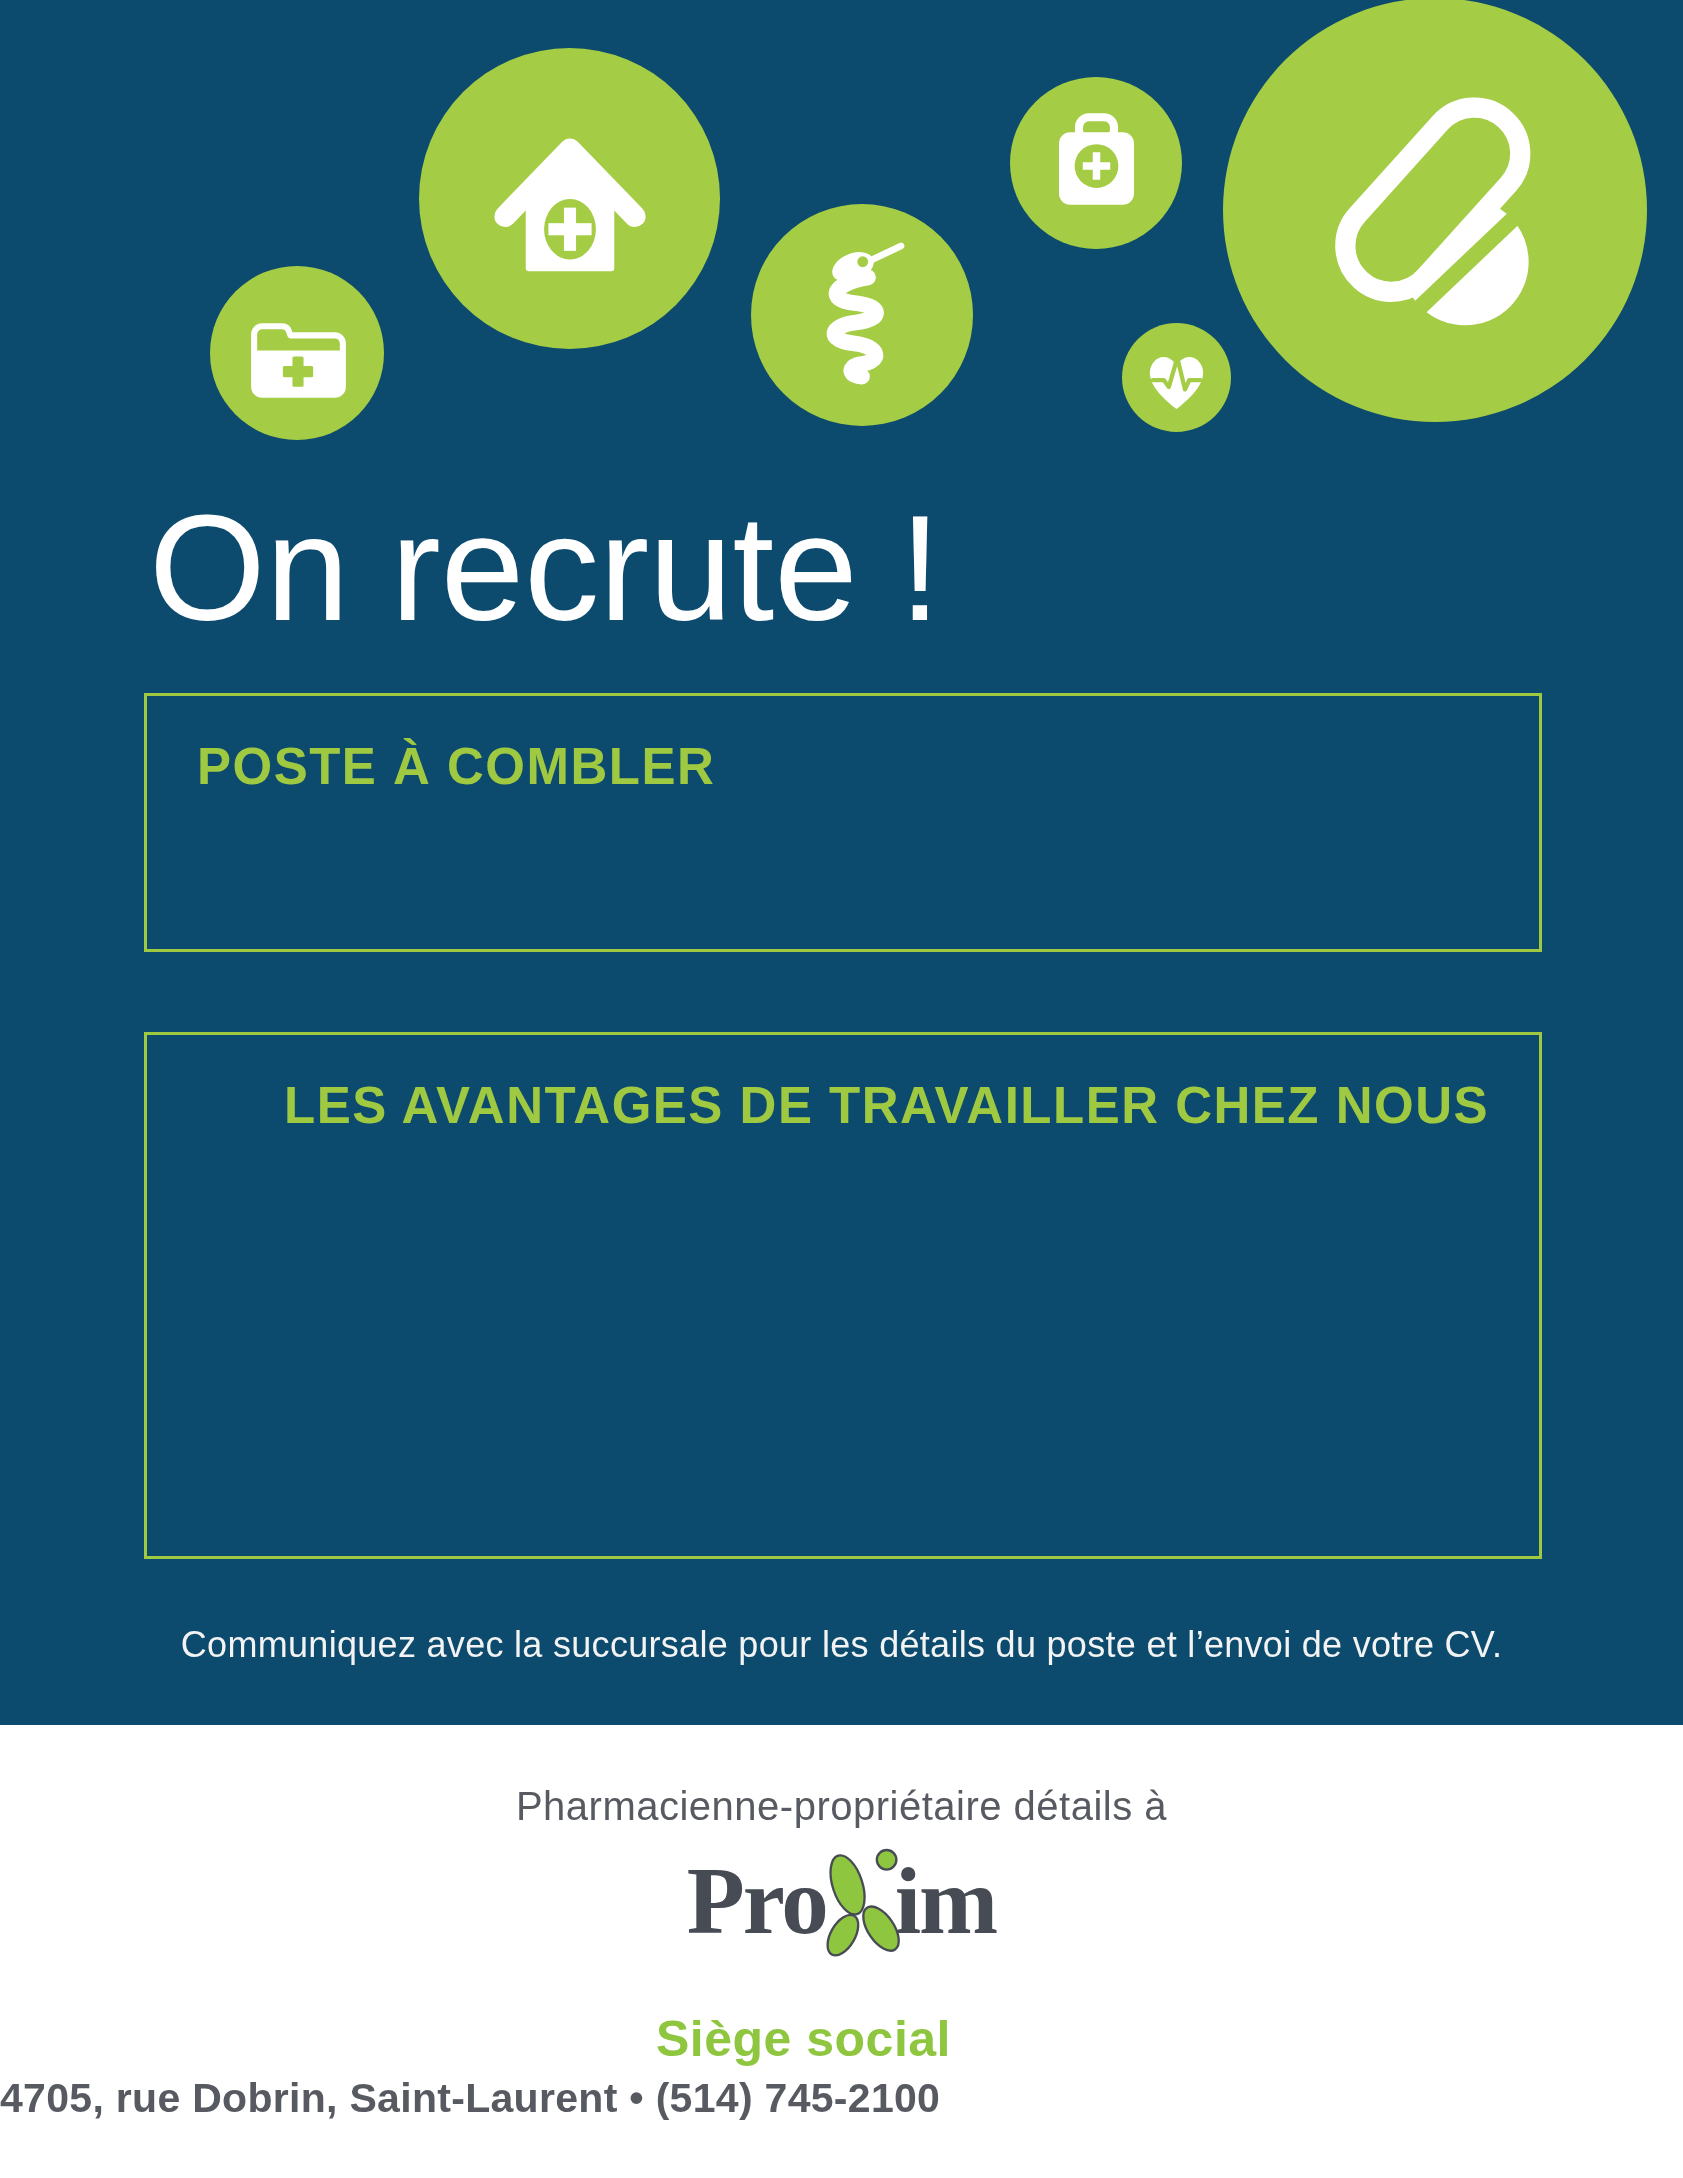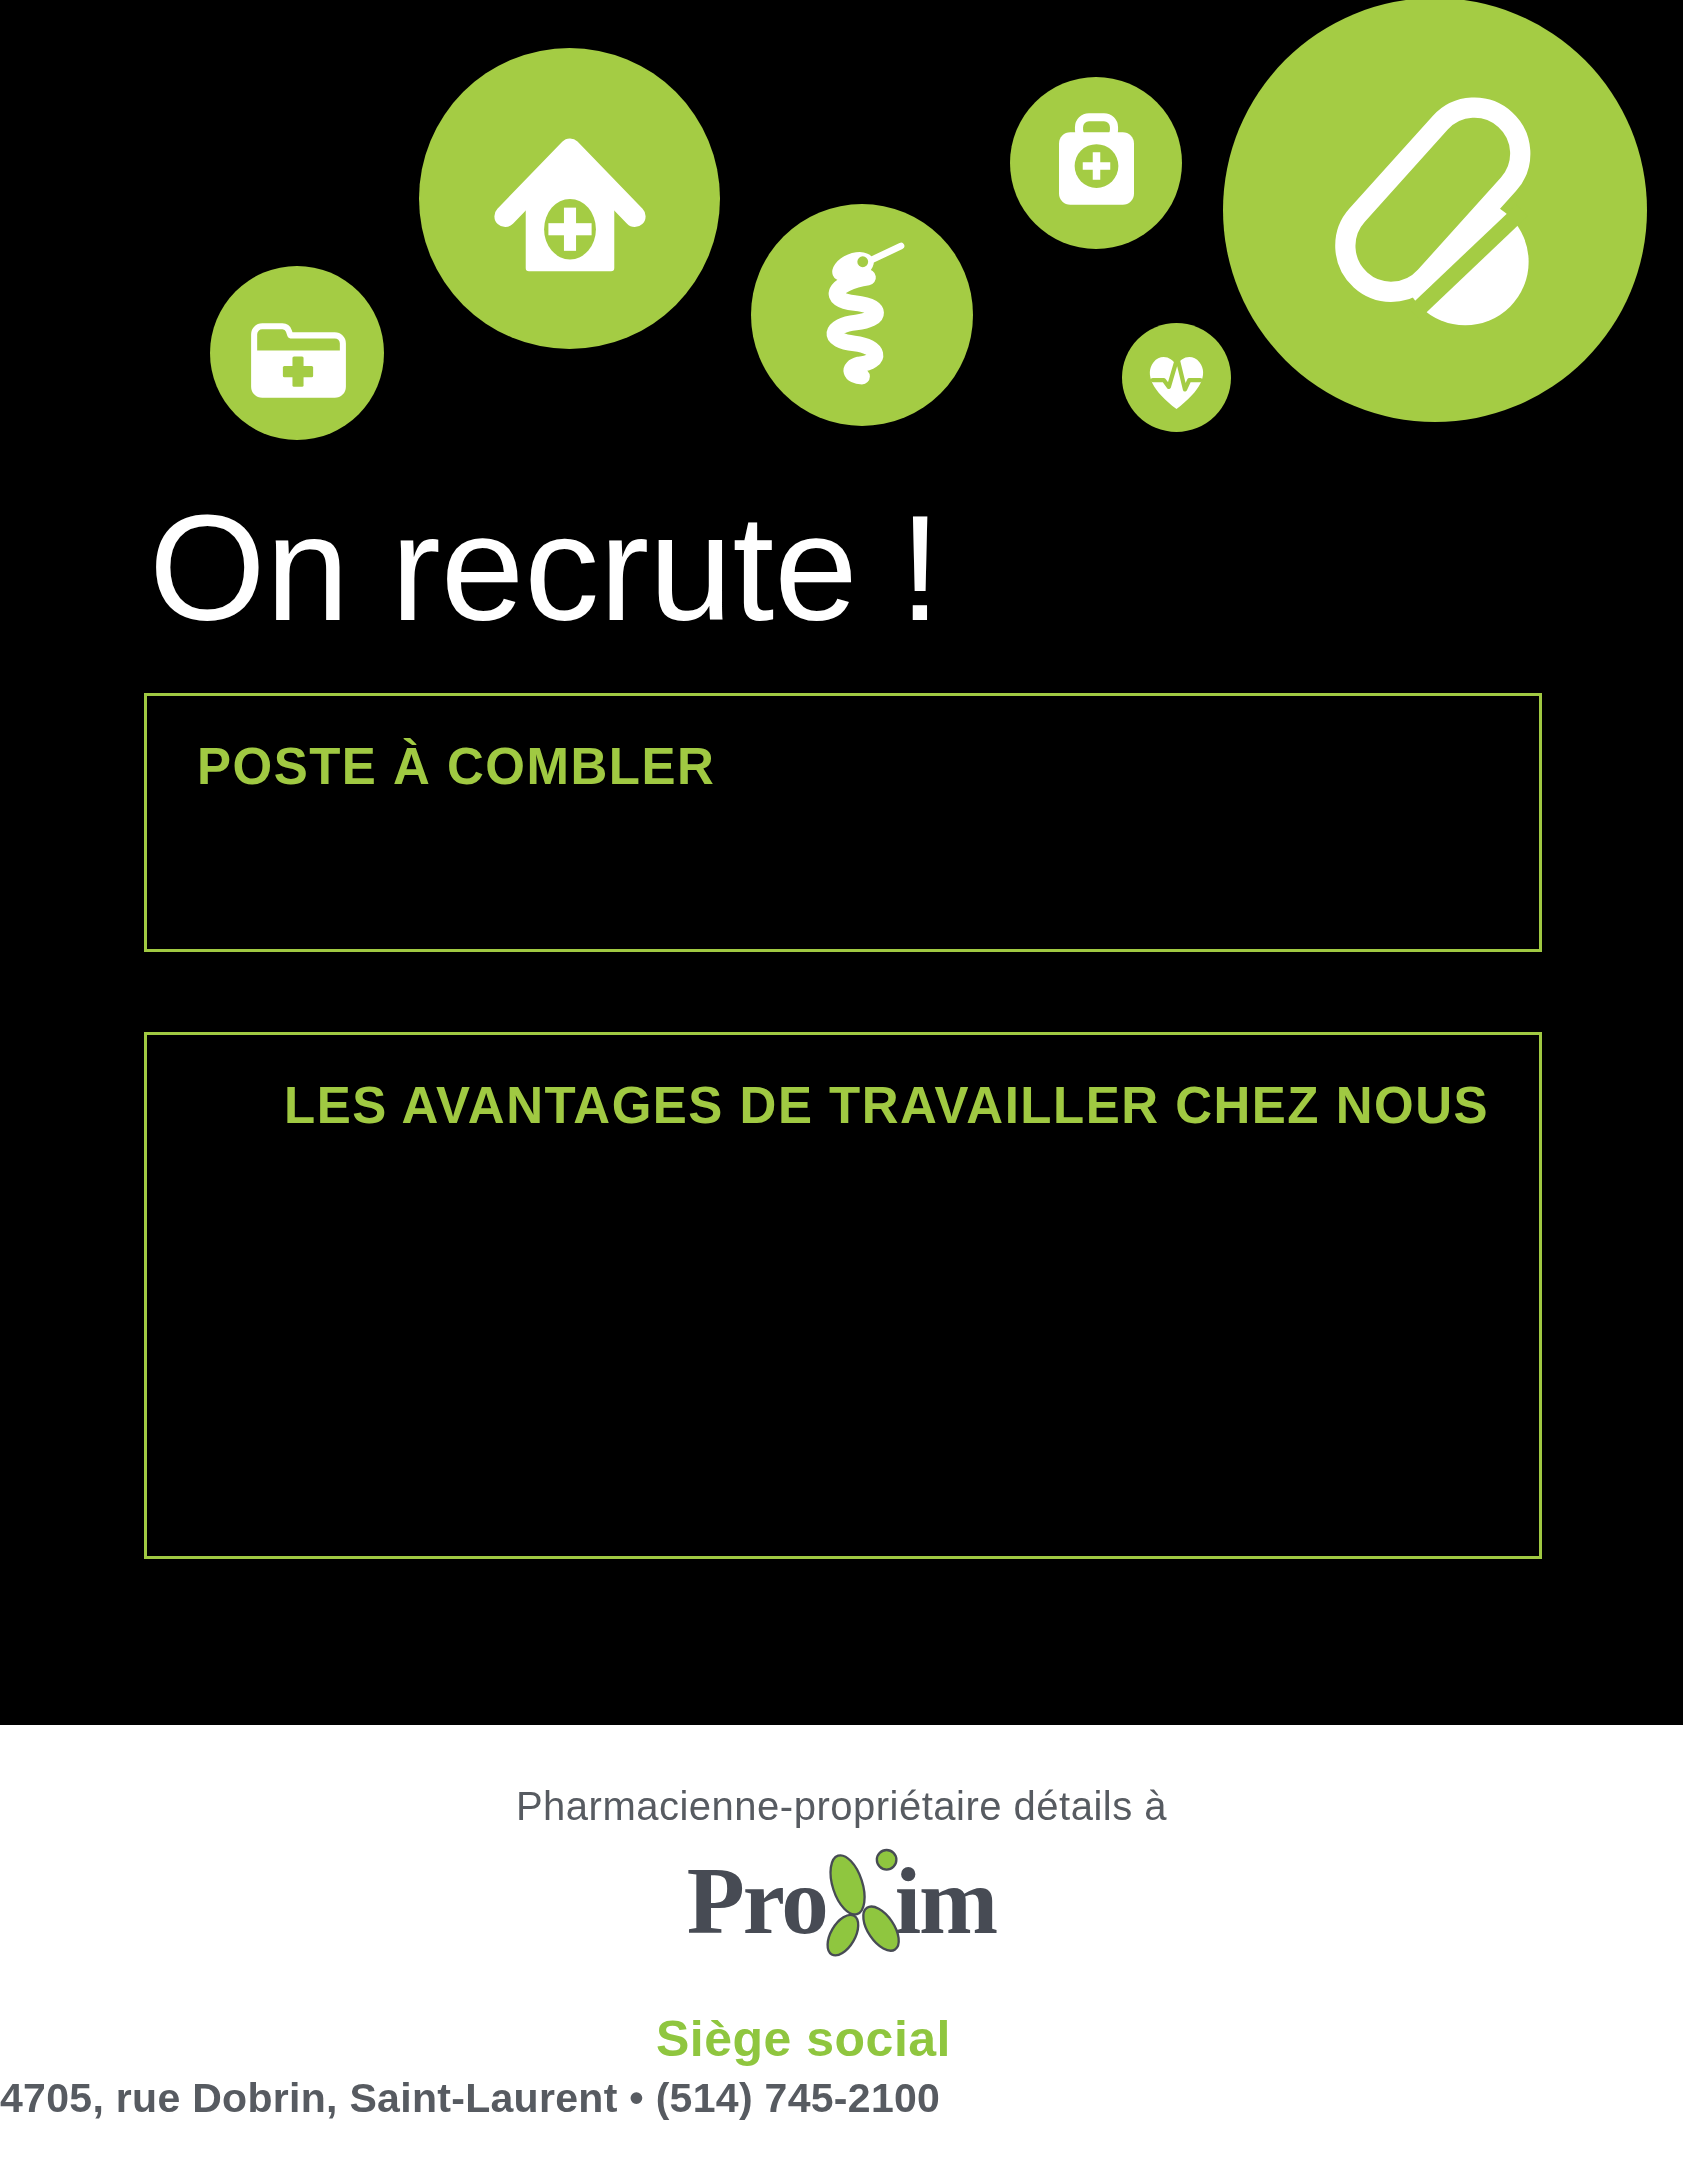--- a/index.html
+++ b/index.html
@@ -12,21 +12,21 @@
     background: #ffffff;
     overflow: hidden;
     font-family: "Liberation Sans", sans-serif;
   }
 
   
   .dark-section {
     position: absolute;
     left: 0; top: 0;
     width: 1683px; height: 1725px;
-    background: #000000;
+    background: #0c4a6e;
   }
 
   
   .circle {
     position: absolute;
     border-radius: 50%;
     background: #a4cc44;
     display: flex;
     align-items: center;
     justify-content: center;
@@ -197,20 +197,21 @@
     <div class="page-title">On recrute !</div>
 
     <div class="green-box box-position">
       <div class="box-heading">POSTE À COMBLER</div>
     </div>
 
     <div class="green-box box-benefits">
       <div class="box-heading">LES AVANTAGES DE TRAVAILLER CHEZ NOUS</div>
     </div>
 
+    <div class="contact-note">Communiquez avec la succursale pour les détails du poste et l’envoi de votre CV.</div>
   </div>
 
   <div class="affiliation">Pharmacienne-propriétaire détails à</div>
 
   <div class="proxim-logo">
     <span class="logo-text">Pro</span>
     <svg class="logo-petals" width="93" height="119" viewBox="0 0 100 124">
       <ellipse cx="35" cy="42" rx="16" ry="33" transform="rotate(-18 35 42)" fill="#8fc63f" stroke="#474b54" stroke-width="2.5"></ellipse>
       <circle cx="77" cy="15" r="10.5" fill="#8fc63f" stroke="#474b54" stroke-width="2.5"></circle>
       <ellipse cx="30" cy="96" rx="13" ry="24" transform="rotate(30 30 96)" fill="#8fc63f" stroke="#474b54" stroke-width="2.5"></ellipse>

